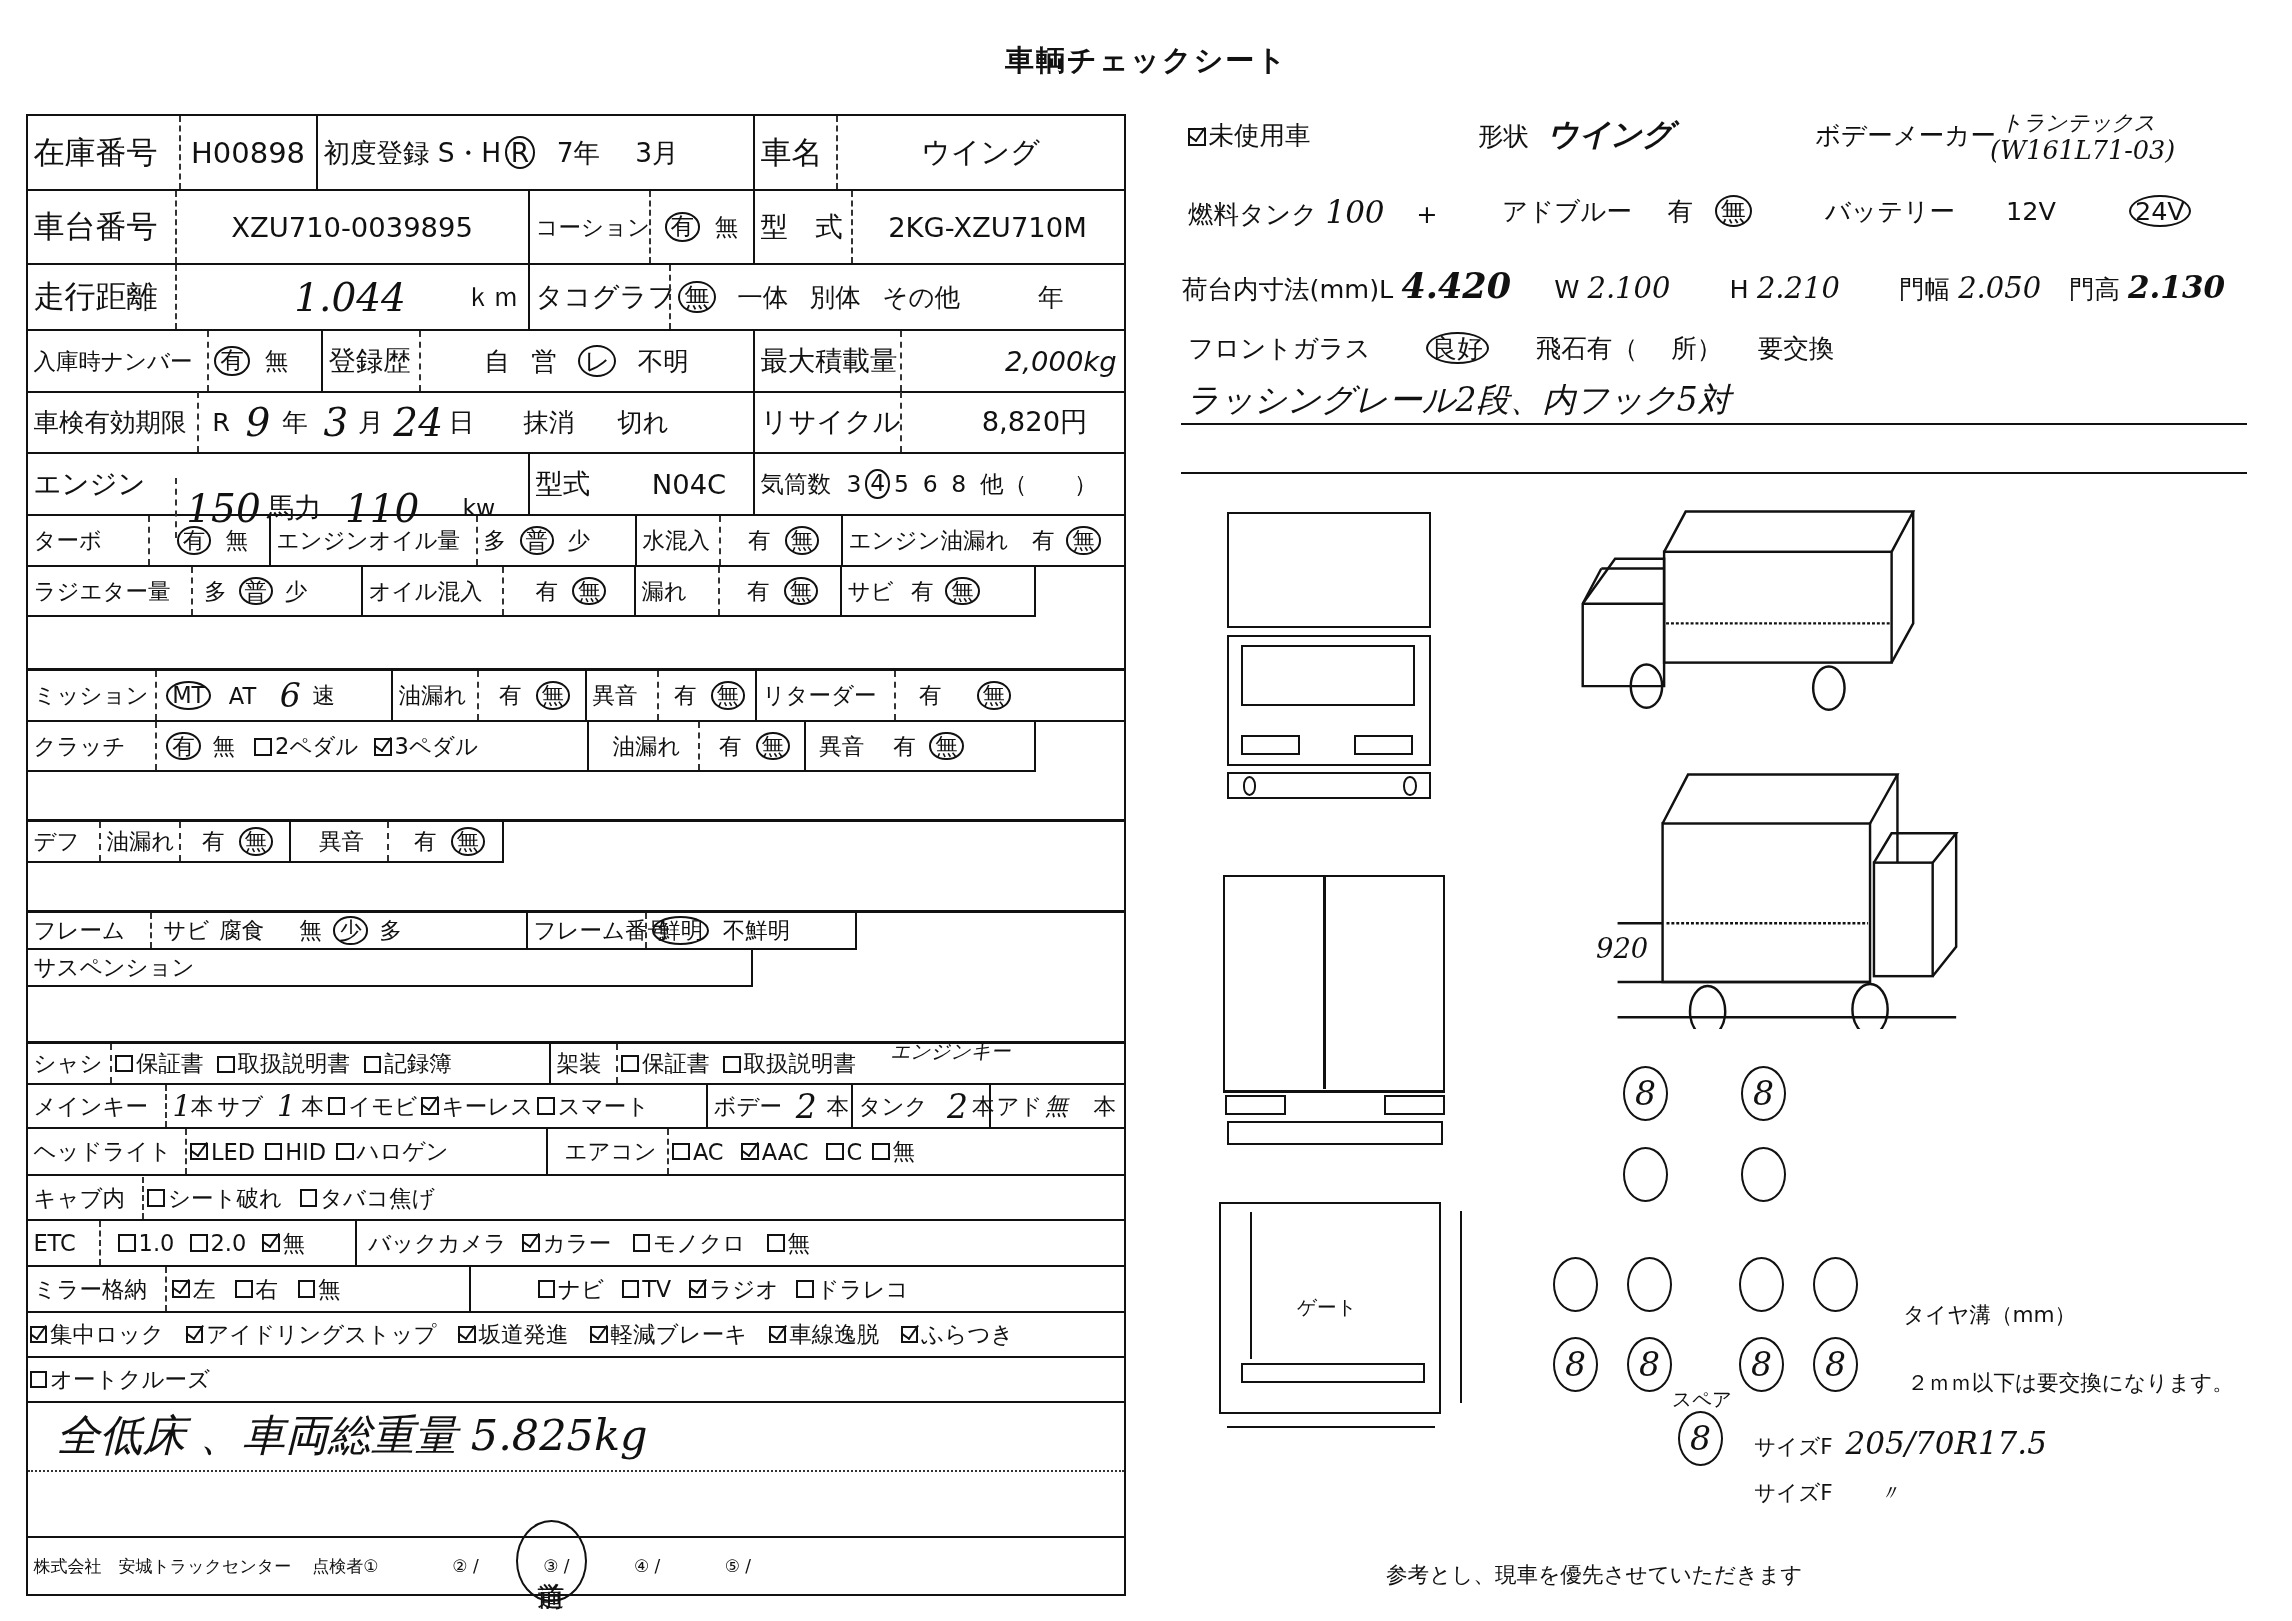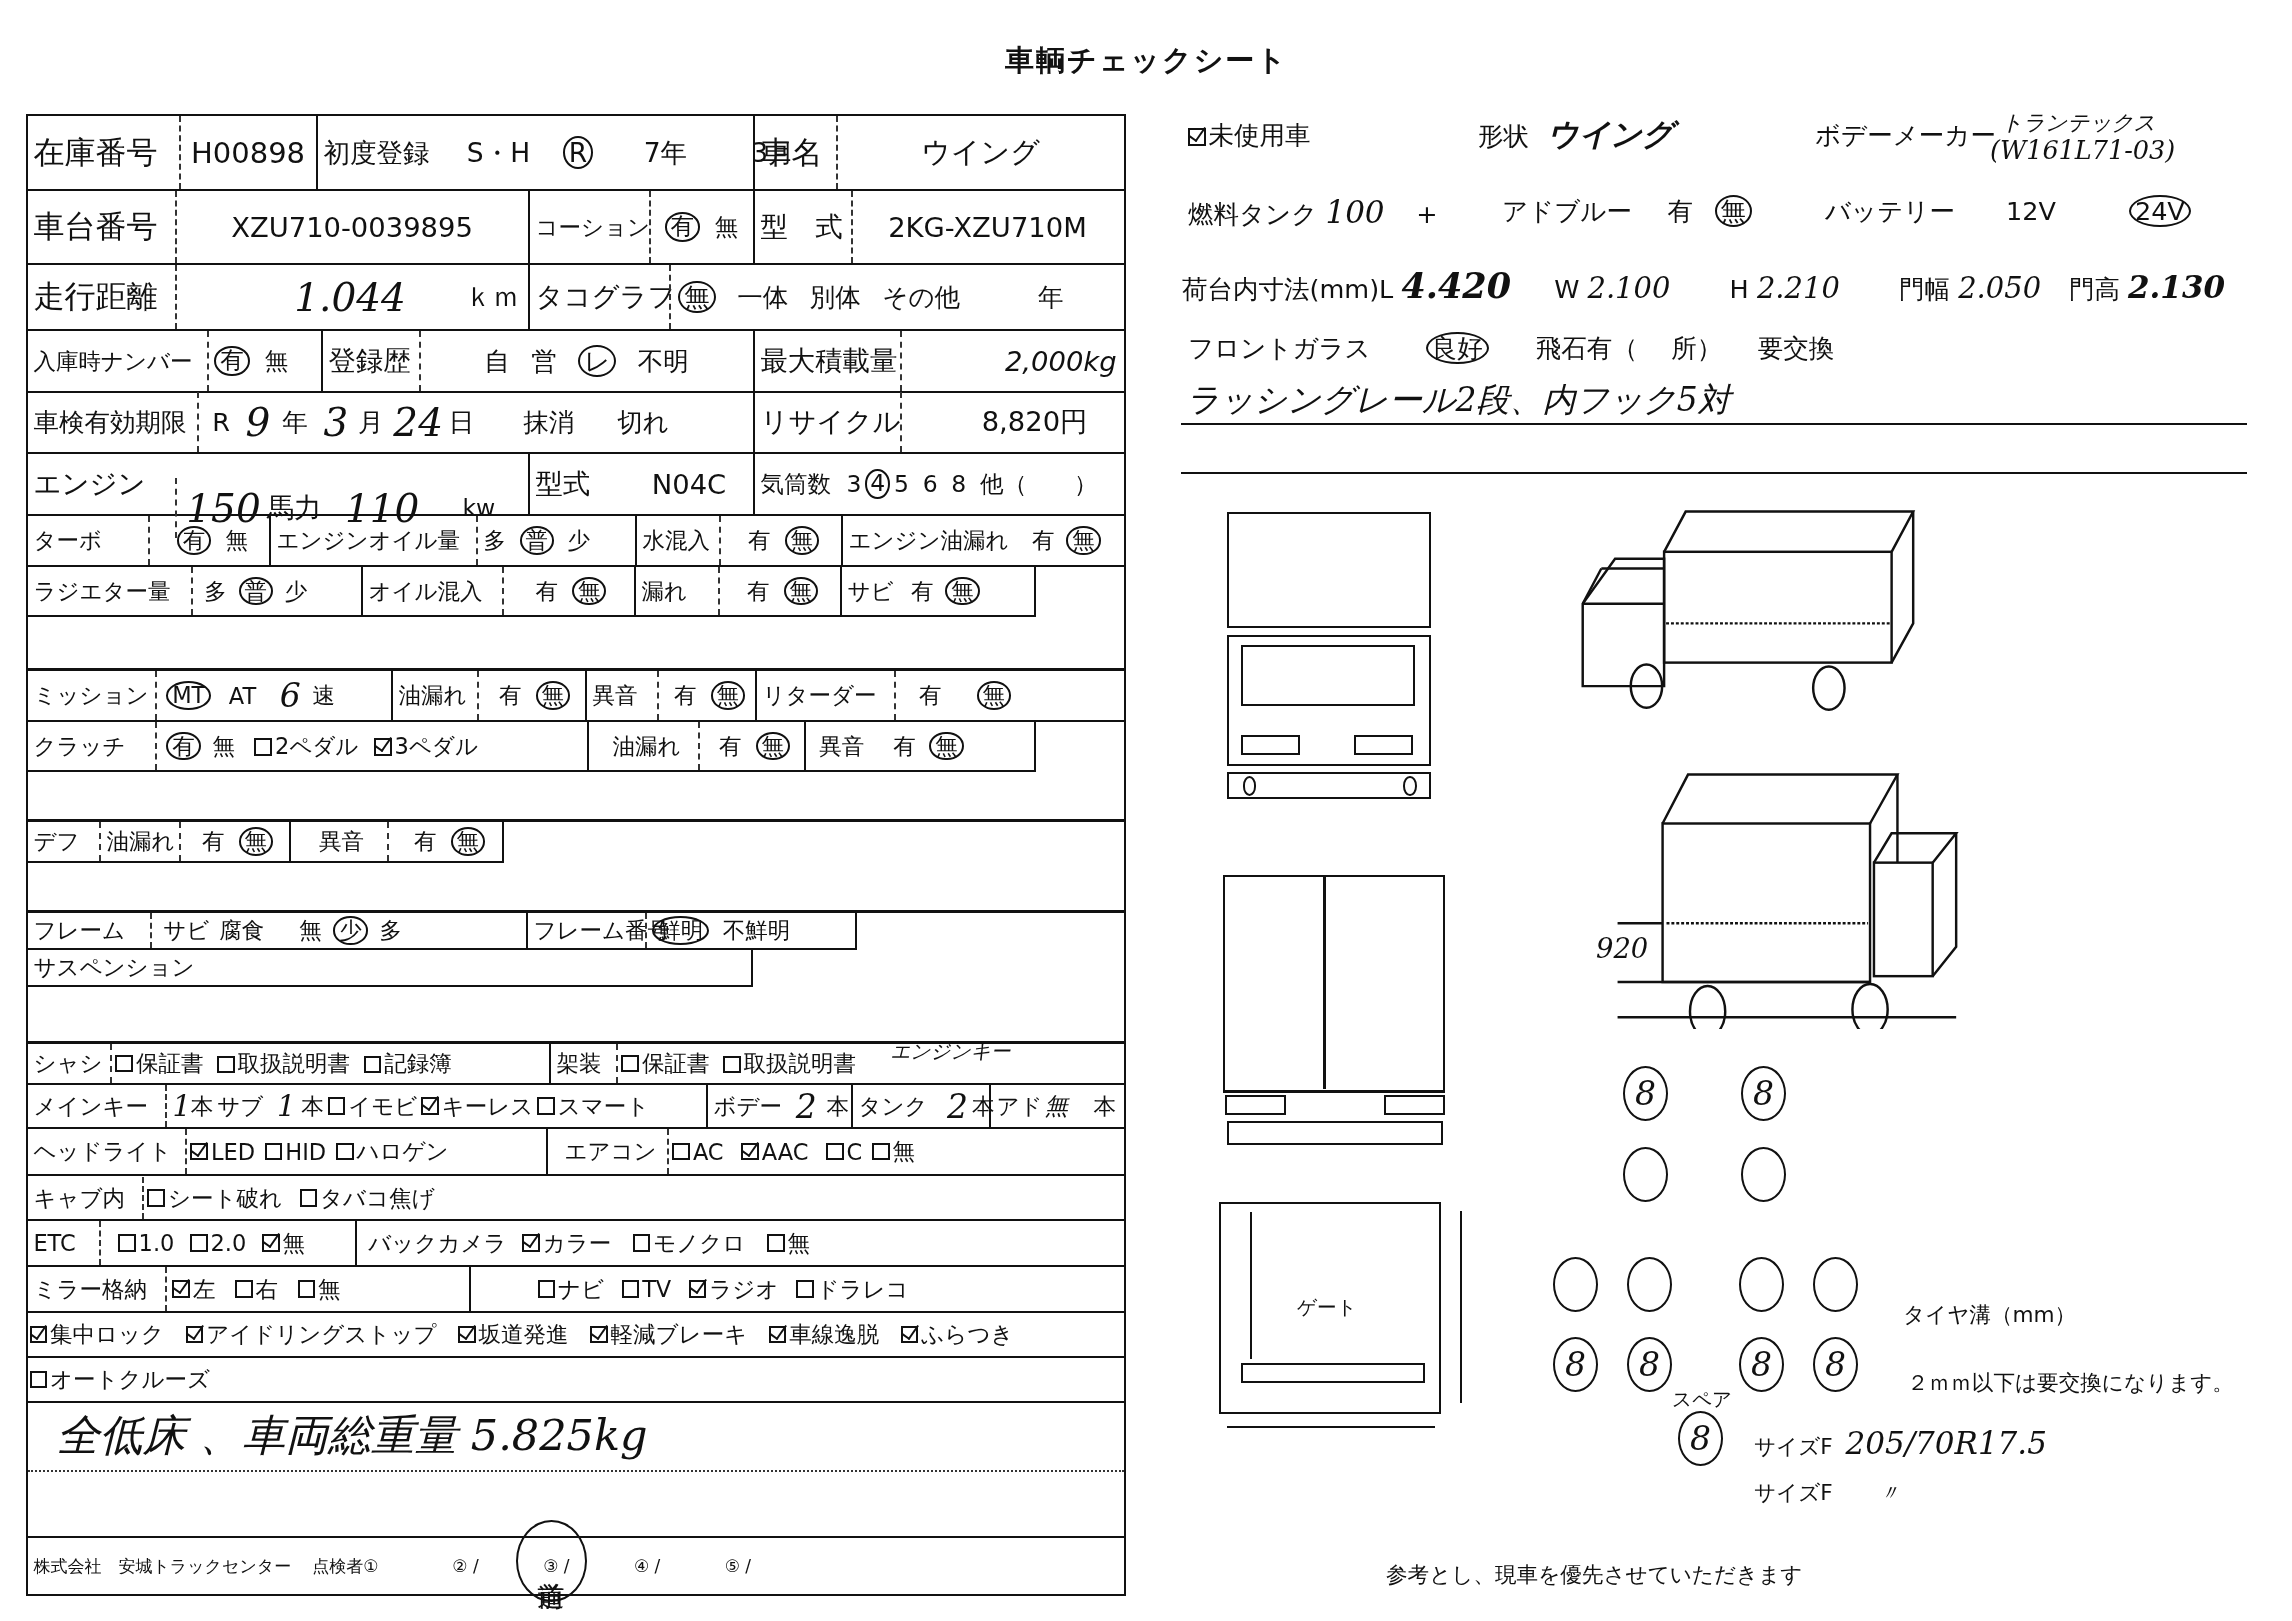--- a/index.html
+++ b/index.html
@@ -28,21 +28,21 @@
 </head>
 <body>
 
 <div class="title">車輌チェックシート</div>
 
 <div class="tbl">
 
   <div class="row full" style="top:0;height:75px;">
     <div class="cell lab" style="left:0;width:151px;font-size:31px;">在庫番号</div>
     <div class="cell dl val" style="left:151px;width:137px;justify-content:center;font-size:29px;">H00898</div>
-    <div class="cell bl val" style="left:288px;width:431px;padding-left:5.9px;font-size:26.5px;gap:29px;">
+    <div class="cell bl val" style="left:288px;width:431px;padding-left:5.9px;font-size:26.5px;">
       <span>初度登録</span>&nbsp;S・H<span class="circ" style="margin-left:3.9px;">R</span>
       <span style="margin-left:21.6px;">7年</span>
       <span style="margin-left:35px;">3月</span>
     </div>
     <div class="cell bl lab" style="left:725px;width:82px;font-size:31px;">車名</div>
     <div class="cell dl val" style="left:808px;width:288px;justify-content:center;font-size:29px;">ウイング</div>
   </div>
 
   <div class="row full" style="top:75px;height:74px;">
     <div class="cell lab" style="left:0;width:147px;font-size:31px;">車台番号</div>

